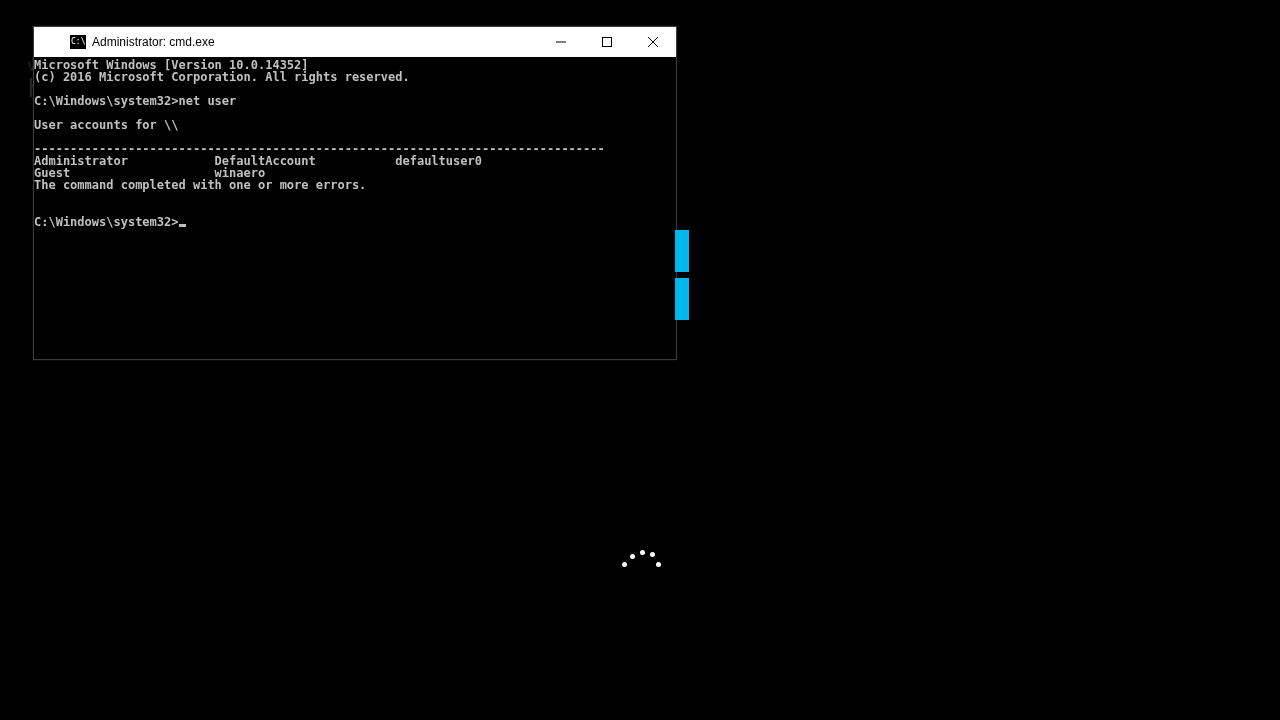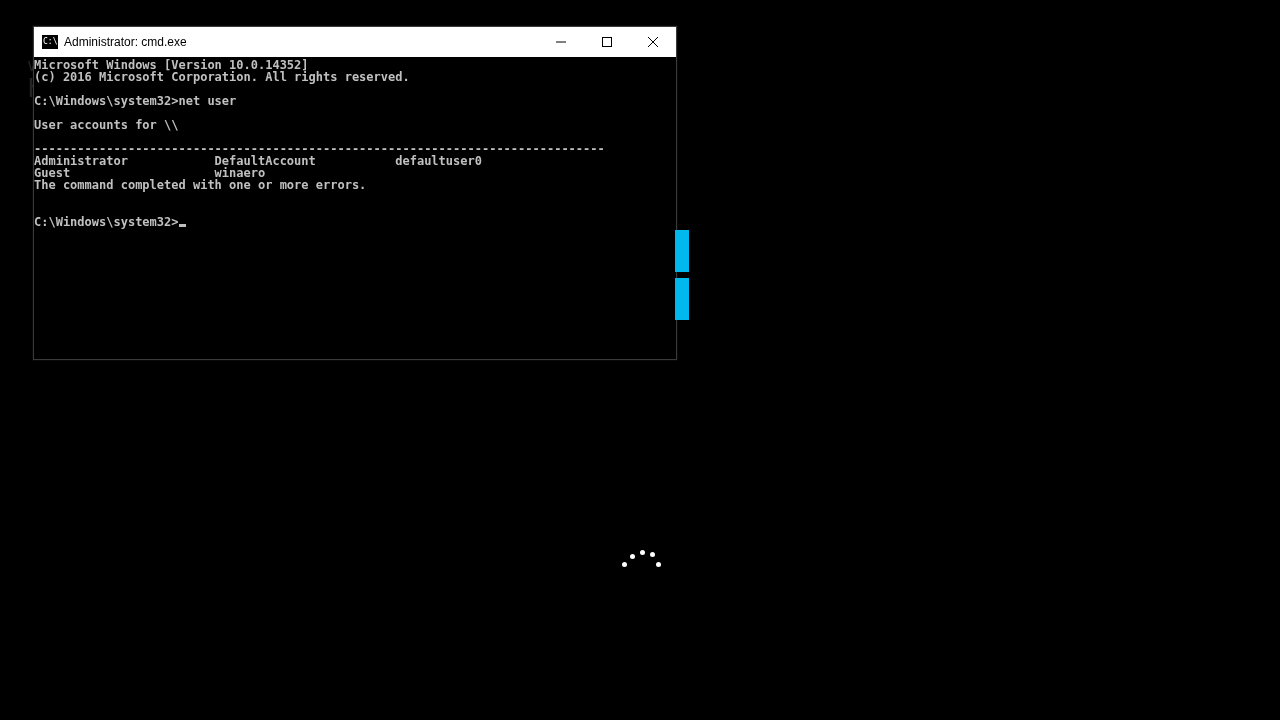--- a/index.html
+++ b/index.html
@@ -21,20 +21,21 @@
     background: #000;
     border: 1px solid #3a3a3a;
     box-shadow: 0 0 0 1px rgba(255,255,255,0.03);
   }
   .titlebar {
     height: 30px;
     background: #fff;
     display: flex;
     align-items: center;
     user-select: none;
+    padding-left: 28px;
   }
   .titlebar .icon {
     width: 16px;
     height: 14px;
     margin-left: 8px;
     margin-right: 6px;
     background: #000;
     position: relative;
     display: inline-block;
   }

